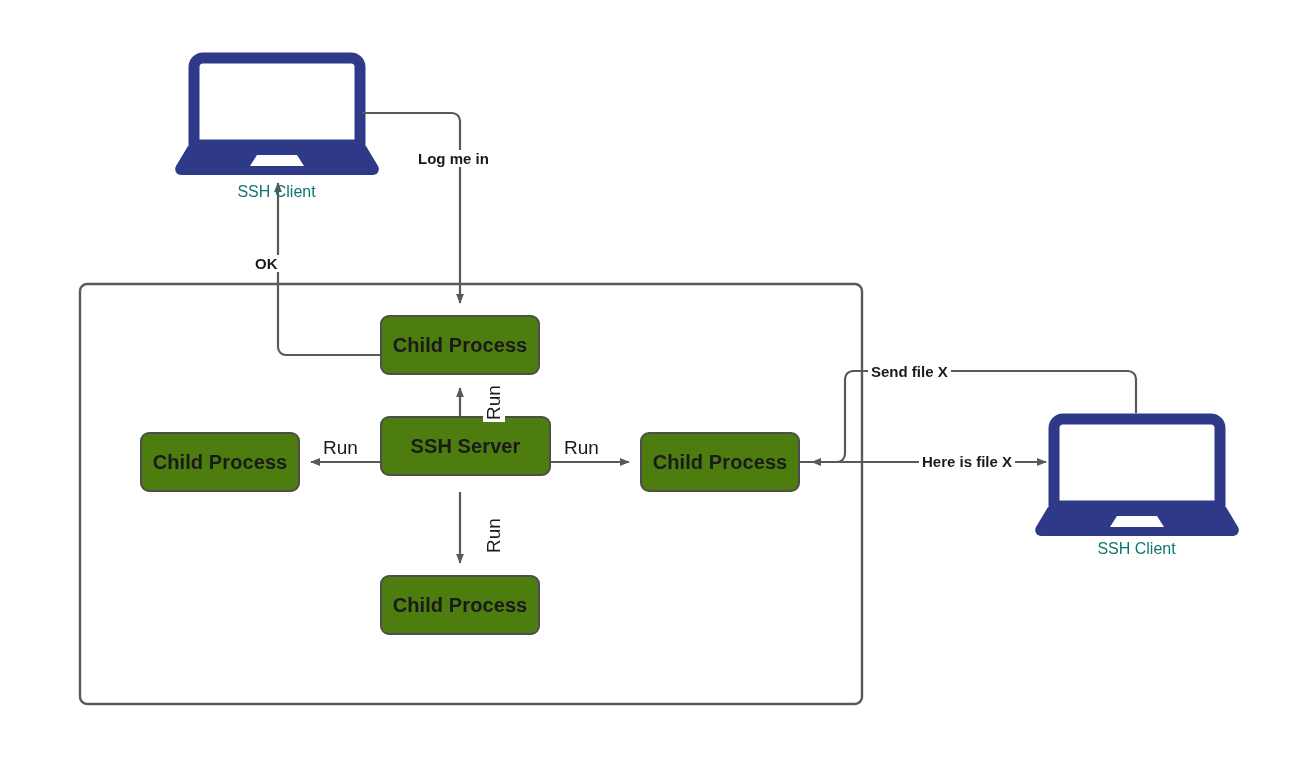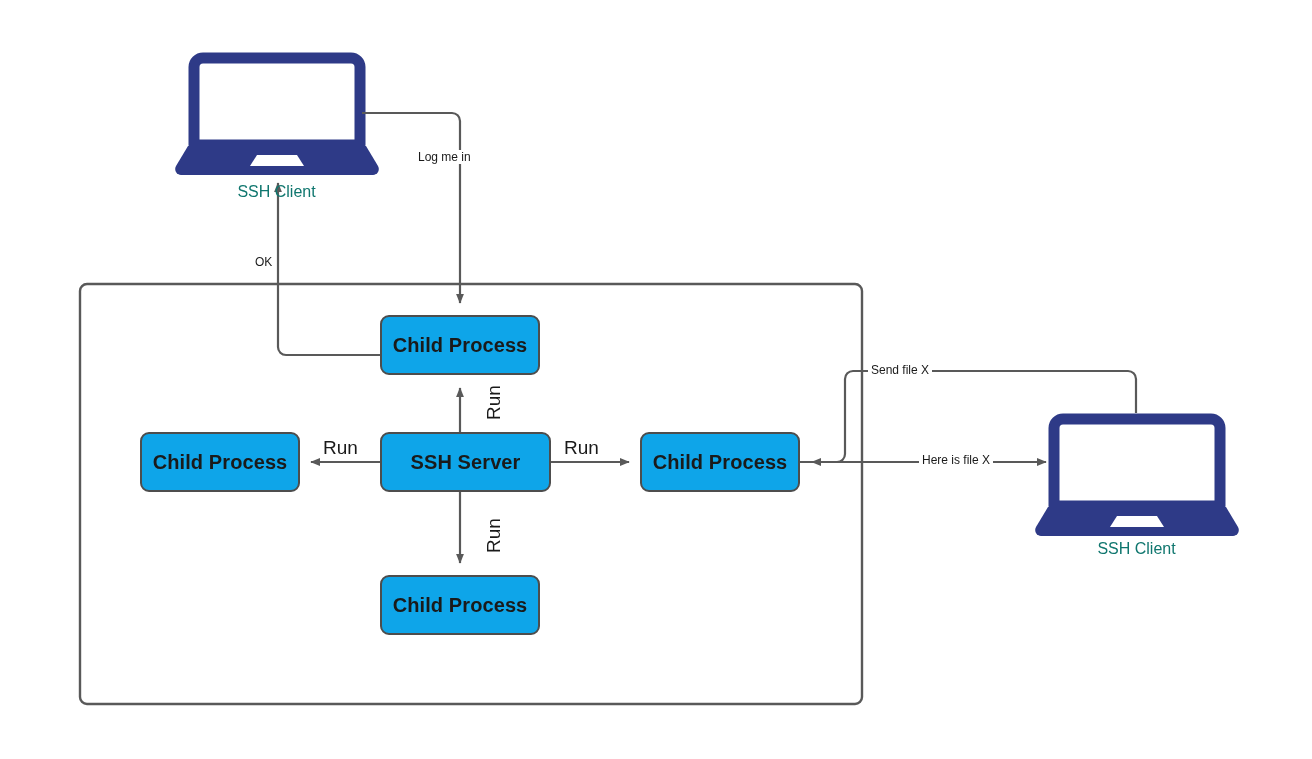--- a/index.html
+++ b/index.html
@@ -24,21 +24,21 @@
     left: 0;
     width: 1312px;
     height: 759px;
   }
   
   .node-box {
     position: absolute;
     box-sizing: border-box;
     border: 2.2px solid #4d4d4d;
     border-radius: 9px;
-    background: #0ea5e9;
+    background: #4d7c0f;
     display: flex;
     align-items: center;
     justify-content: center;
   }
   .node-label {
     font-family: "Liberation Sans", sans-serif;
     font-size: 20px;
     font-weight: bold;
     color: #1a1a1a;
     white-space: nowrap;
@@ -47,22 +47,22 @@
   
   .edge-label {
     position: absolute;
     font-family: "Liberation Sans", sans-serif;
     color: #1a1a1a;
     white-space: nowrap;
     background: #ffffff;
     padding: 0 3px;
   }
   .edge-label.bold {
-    font-weight: normal;
-    font-size: 12px;
+    font-weight: bold;
+    font-size: 15px;
   }
   .edge-label.plain {
     font-weight: normal;
     font-size: 19px;
   }
   .edge-label.rot {
     transform-origin: 0 0;
     transform: rotate(-90deg);
     padding: 0 2px;
   }
@@ -123,21 +123,21 @@
   </svg>
 
   <div class="node-box" style="left:380px; top:315px; width:160px; height:60px;">
     <span class="node-label">Child Process</span>
   </div>
 
   <div class="node-box" style="left:140px; top:432px; width:160px; height:60px;">
     <span class="node-label">Child Process</span>
   </div>
 
-  <div class="node-box" style="left:380px; top:432px; width:171px; height:60px;">
+  <div class="node-box" style="left:380px; top:416px; width:171px; height:60px;">
     <span class="node-label">SSH Server</span>
   </div>
 
   <div class="node-box" style="left:640px; top:432px; width:160px; height:60px;">
     <span class="node-label">Child Process</span>
   </div>
 
   <div class="node-box" style="left:380px; top:575px; width:160px; height:60px;">
     <span class="node-label">Child Process</span>
   </div>

